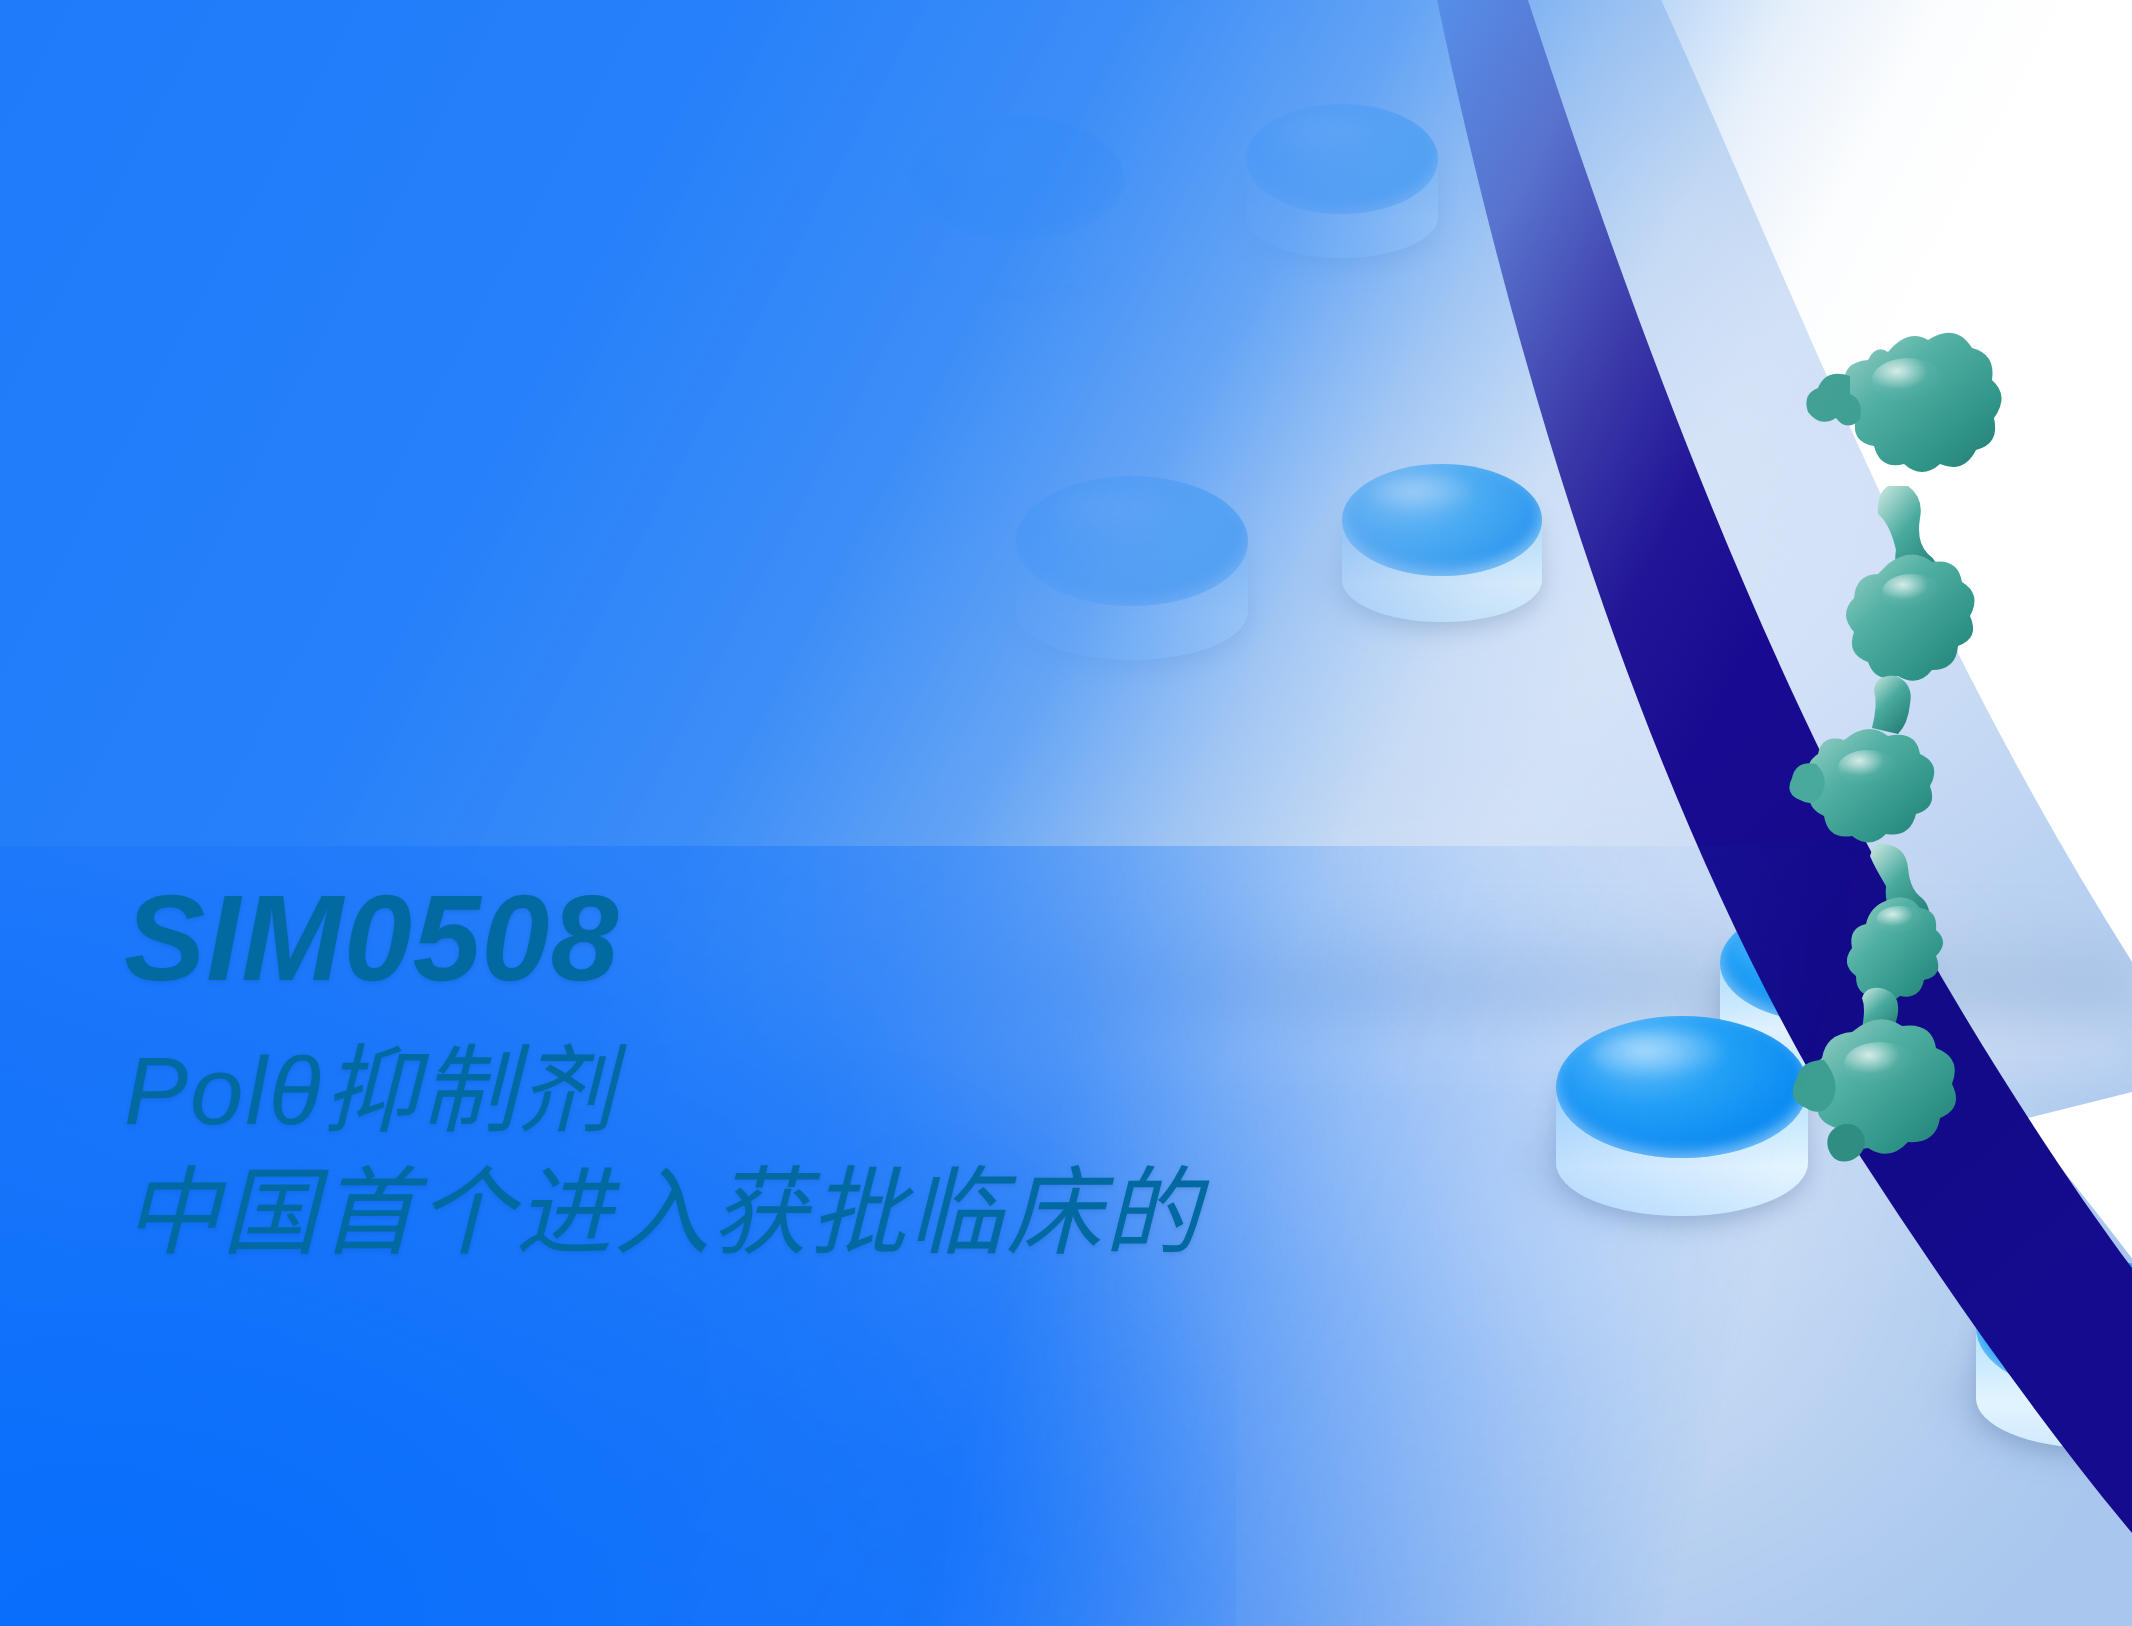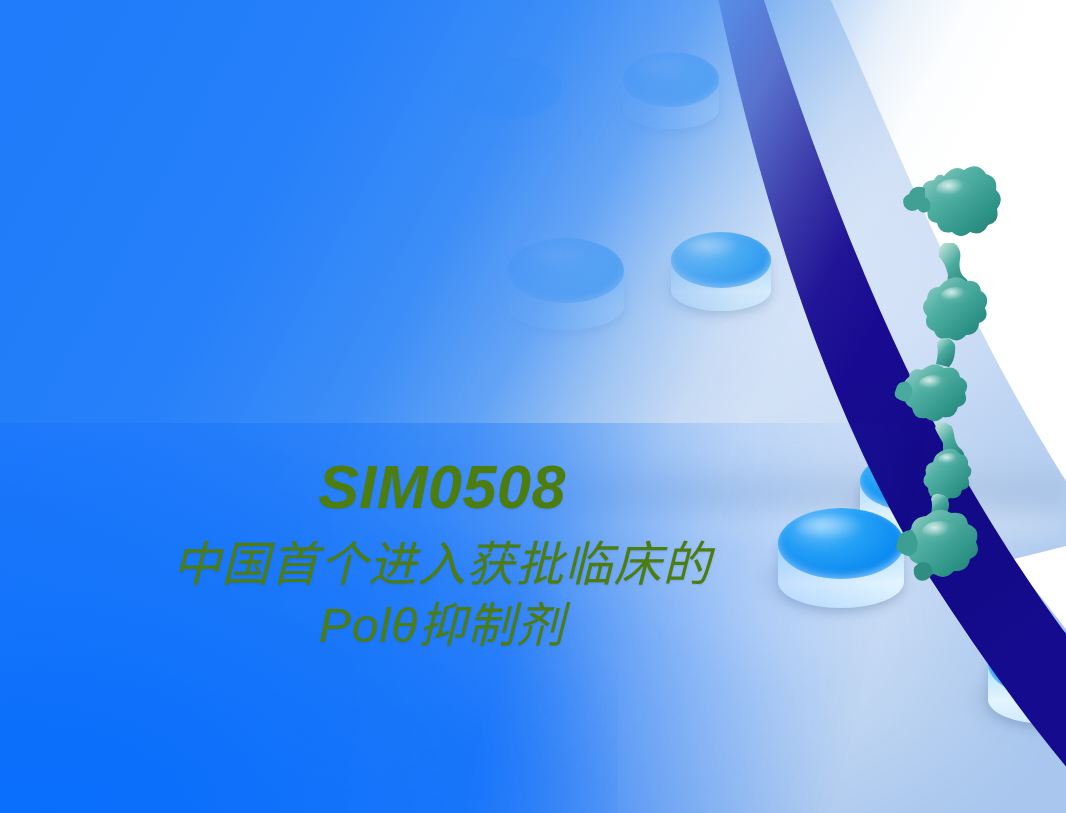--- a/index.html
+++ b/index.html
@@ -181,24 +181,23 @@
     bottom: 0;
     width: 58%;
     height: 46%;
     background: radial-gradient(ellipse at 8% 100%, rgba(8,110,252,0.95) 0%, rgba(20,118,250,0.55) 45%, rgba(20,118,250,0) 76%);
   }
 
   
   .headline {
     position: absolute;
     left: 62px;
-    top: 455px;
+    top: 437px;
     width: 760px;
-    color: #4d7c0f;
-    text-align: center;
+    color: #0369a1;
   }
   .headline-main {
     font-size: 61px;
     font-weight: 700;
     font-style: italic;
     letter-spacing: 0.5px;
     line-height: 1.05;
     margin: 0 0 16px 0;
     text-shadow: 0 1px 2px rgba(10,60,150,0.18);
   }
@@ -367,18 +366,18 @@
     </svg>
   </div>
 
   <div class="brand-wash"></div>
   <div class="brand-wash-bottom"></div>
   <div class="brand-wash-corner"></div>
 
   <div class="headline">
     <h1 class="headline-main">SIM0508</h1>
     <p class="headline-sub">
+      <span class="line">Polθ抑制剂</span>
       <span class="line">中国首个进入获批临床的</span>
-      <span class="line">Polθ抑制剂</span>
     </p>
   </div>
 
 </div>
 
 </body></html>

